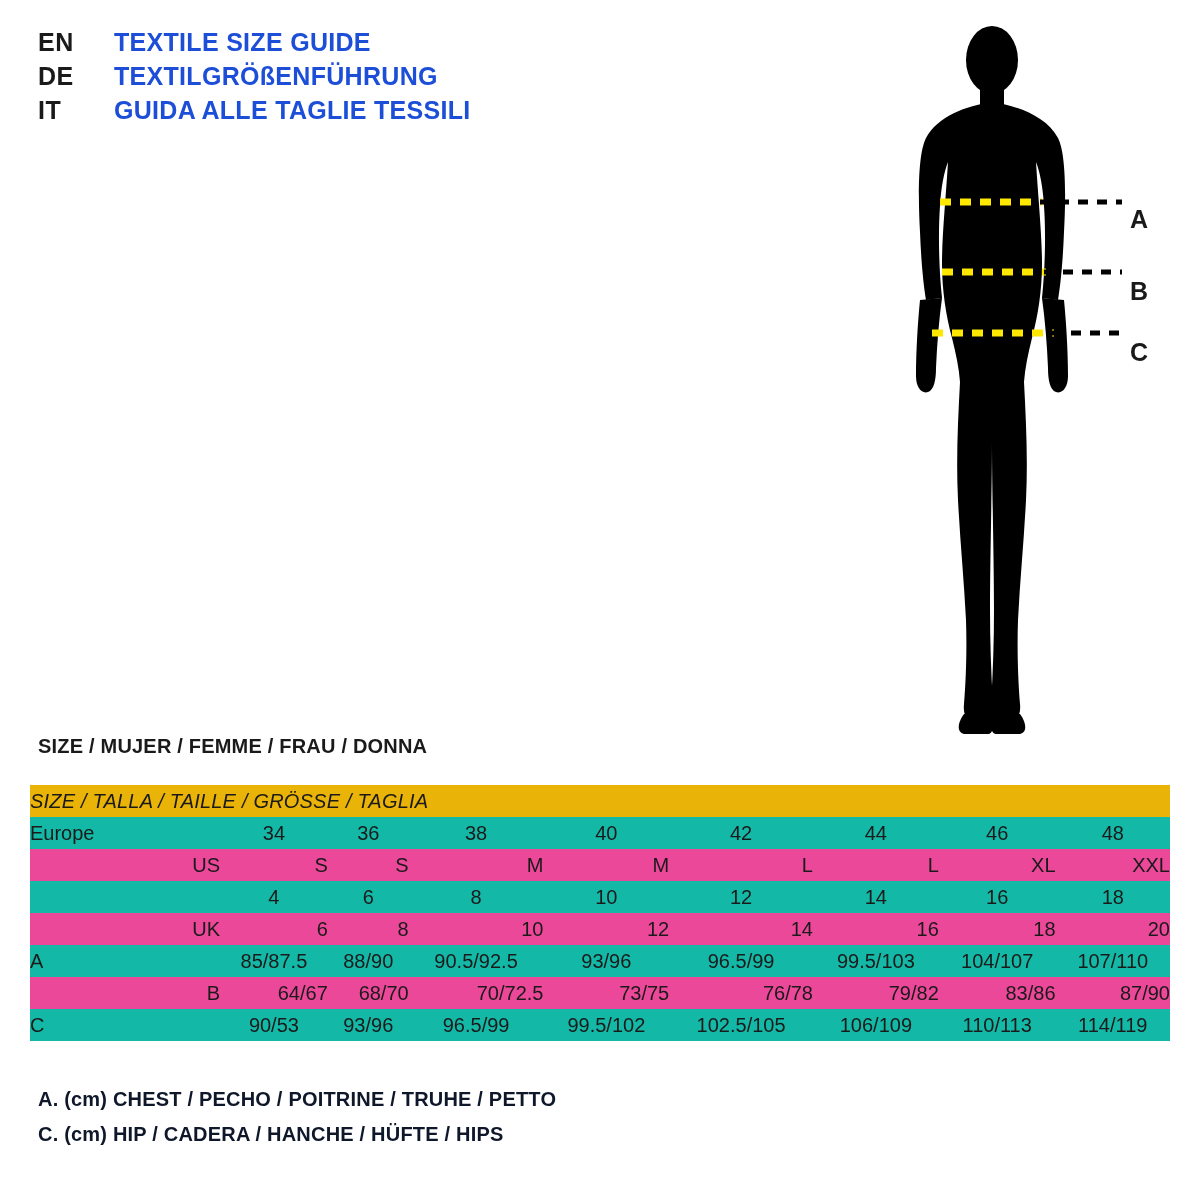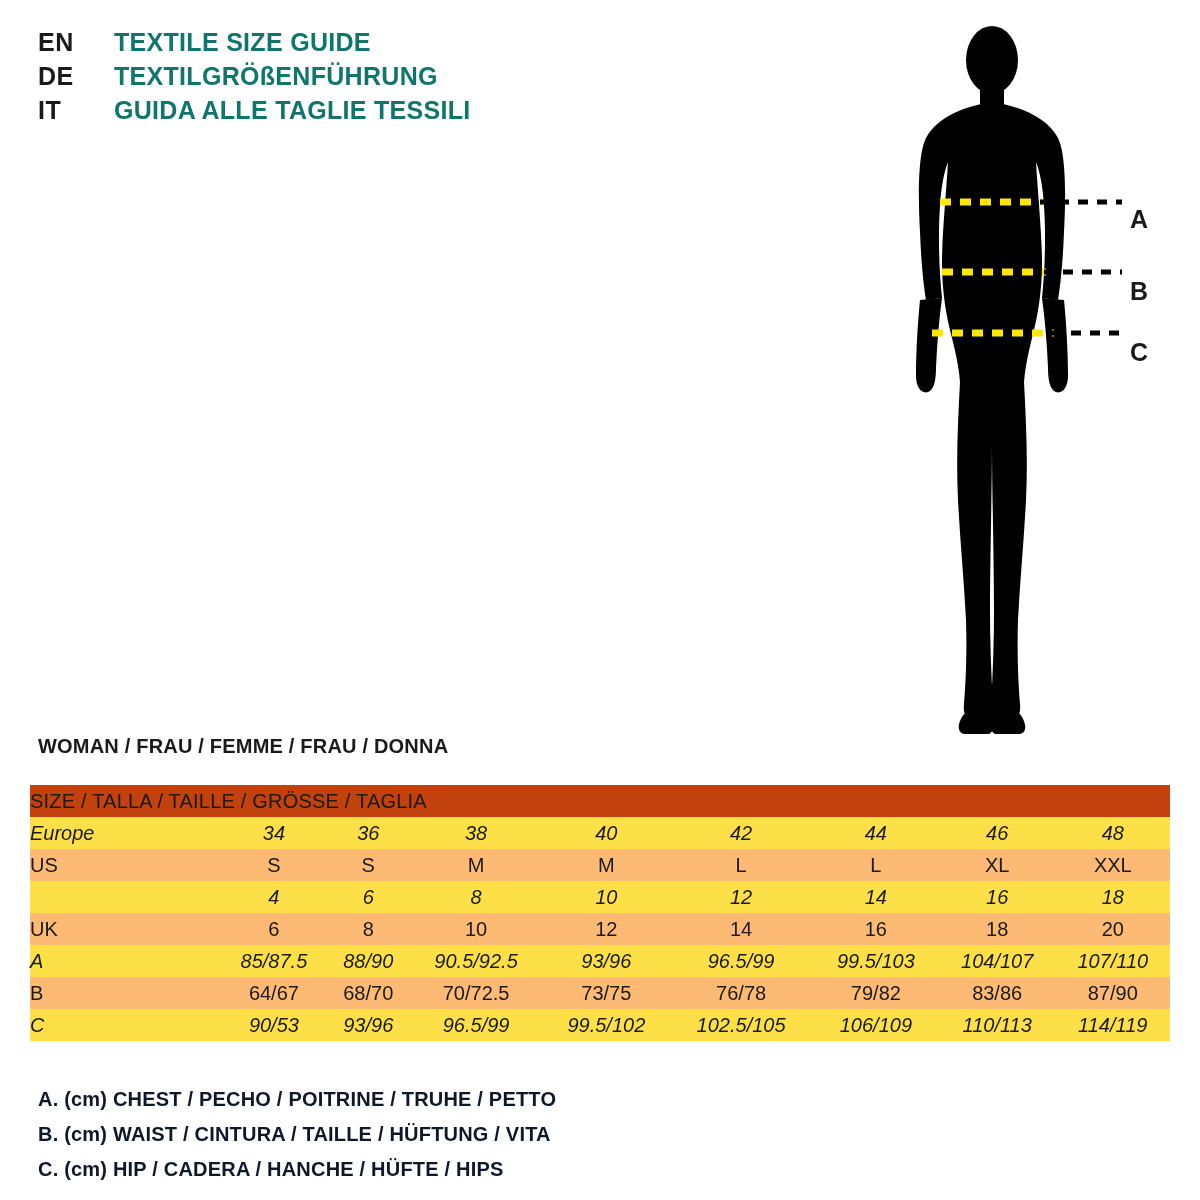--- a/index.html
+++ b/index.html
@@ -32,21 +32,21 @@
     width: 76px;
     font-size: 25px;
     font-weight: 700;
     letter-spacing: 0.5px;
     color: #1a1a1a;
   }
   .lang-title {
     font-size: 25px;
     font-weight: 700;
     letter-spacing: 0.3px;
-    color: #0f766e;
+    color: #1d4ed8;
     white-space: nowrap;
   }
 
   
   #figure-area {
     position: absolute;
     left: 860px;
     top: 20px;
     width: 330px;
     height: 720px;
@@ -83,29 +83,30 @@
     border-collapse: collapse;
     font-size: 20px;
   }
   #size-table td, #size-table th {
     padding: 0;
     height: 32px;
     font-weight: 400;
     color: #1a1a1a;
   }
   .head-row td {
-    background: #c2410c;
+    background: #eab308;
     font-weight: 700;
     text-align: left;
     padding-left: 10px;
     height: 34px;
     letter-spacing: 0.2px;
-  }
-  .row-light td { background: #fde047; font-style: italic; }
-  .row-dark td  { background: #fdba74; }
+    font-style: italic;
+  }
+  .row-light td { background: #14b8a6; }
+  .row-dark td  { background: #ec4899; text-align: right; }
   .rowlabel {
     text-align: left;
     padding-left: 10px;
     width: 190px;
   }
   .cell {
     text-align: center;
   }
 
   
@@ -206,21 +207,21 @@
 
     <line x1="72" y1="313" x2="194" y2="313" stroke="#ffe800" stroke-width="7" stroke-dasharray="11 9" stroke-linecap="butt"></line>
     <line x1="192" y1="313" x2="262" y2="313" stroke="#000000" stroke-width="5" stroke-dasharray="10 9" stroke-linecap="butt"></line>
   </svg>
 
   <div class="marker-label" id="marker-a">A</div>
   <div class="marker-label" id="marker-b">B</div>
   <div class="marker-label" id="marker-c">C</div>
 </div>
 
-<div id="table-title">WOMAN / FRAU / FEMME / FRAU / DONNA</div>
+<div id="table-title">SIZE / MUJER / FEMME / FRAU / DONNA</div>
 
 <table id="size-table">
   <tbody>
     <tr class="head-row">
       <td colspan="9">SIZE / TALLA / TAILLE / GRÖSSE / TAGLIA</td>
     </tr>
 
     <tr class="row-light">
       <td class="rowlabel">Europe</td>
       <td class="cell">34</td>
@@ -302,15 +303,14 @@
       <td class="cell">102.5/105</td>
       <td class="cell">106/109</td>
       <td class="cell">110/113</td>
       <td class="cell">114/119</td>
     </tr>
   </tbody>
 </table>
 
 <div id="notes">
   <div class="note">A. (cm) CHEST / PECHO / POITRINE / TRUHE / PETTO</div>
-  <div class="note">B. (cm) WAIST / CINTURA / TAILLE / HÜFTUNG / VITA</div>
   <div class="note">C. (cm) HIP / CADERA / HANCHE / HÜFTE / HIPS</div>
 </div>
 
 </body></html>

